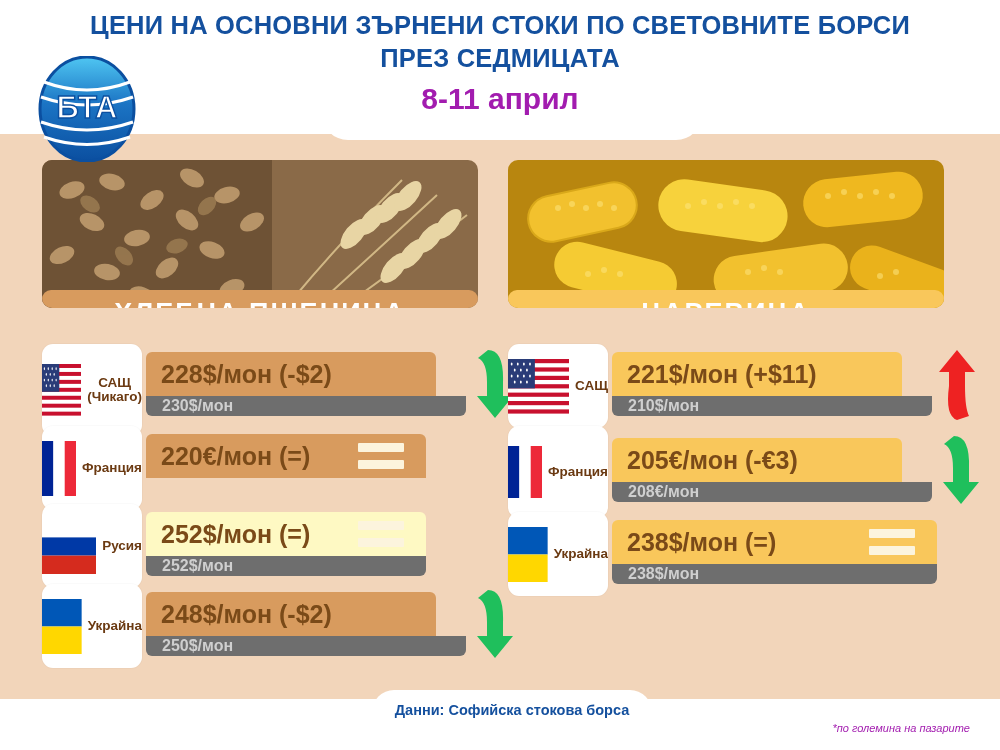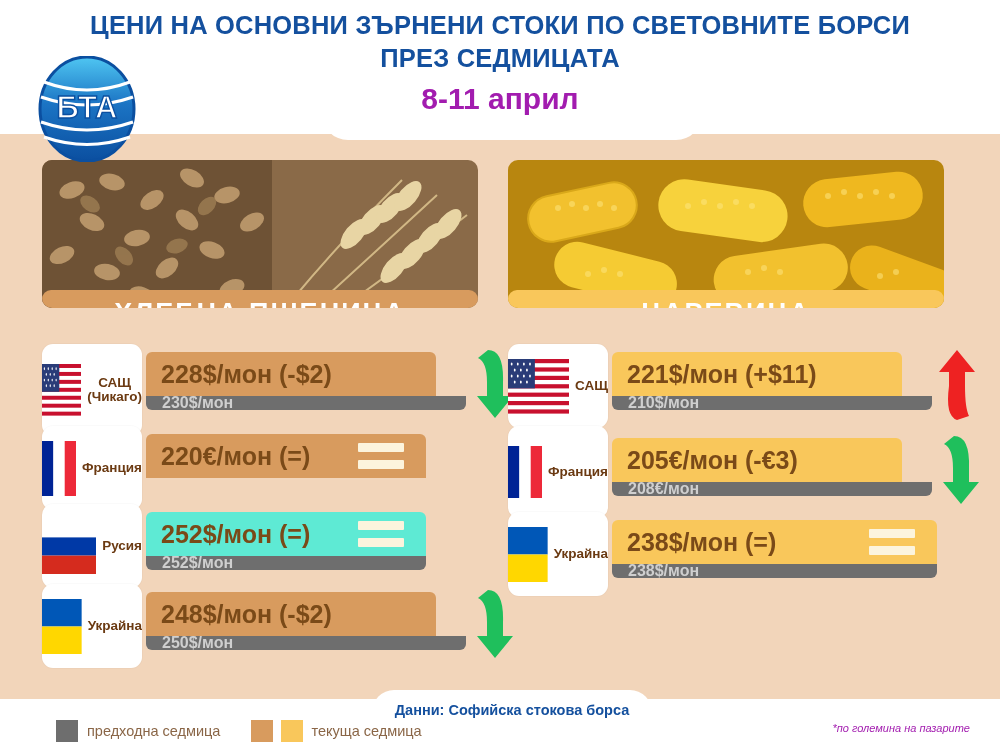--- a/index.html
+++ b/index.html
@@ -74,21 +74,21 @@
   .row { position: relative; height: 78px; }
   .bars { position: absolute; left: 104px; top: 8px; }
   .bar-top {
     height: 44px; border-top-left-radius: 6px; border-top-right-radius: 6px;
     display: flex; align-items: center; position: relative;
   }
   .bar-top .price {
     color: #7A4A18; font-weight: 700; font-size: 25px; padding-left: 15px; white-space: nowrap;
   }
   .bar-bot {
-    height: 14px; background: #6E6E6E;
+    height: 20px; background: #6E6E6E;
     border-bottom-left-radius: 6px; border-bottom-right-radius: 6px;
     display: flex; align-items: center;
   }
   .bar-bot .oldprice {
     color: #CFCFCF; font-weight: 700; font-size: 16px; padding-left: 16px; white-space: nowrap;
   }
 
   
   .eqmark { position: absolute; right: 22px; top: 9px; width: 46px; }
   .eqmark i { display: block; height: 9px; background: #FCF4DD; border-radius: 1px; }
@@ -356,21 +356,21 @@
             <rect width="100" height="18.4" fill="#ffffff"></rect>
             <rect y="18.4" width="100" height="18.2" fill="#0039A6"></rect>
             <rect y="36.6" width="100" height="18.4" fill="#D52B1E"></rect>
           </svg>
         </div>
         <div class="cname">
           <span>Русия</span>
         </div>
       </div>
       <div class="bars" style="top:12px;">
-        <div class="bar-top" style="width:280px; background:#5eead4;">
+        <div class="bar-top" style="width:280px; background:#fef9c3;">
           <span class="price">252$/мон (=)</span>
           <span class="eqmark">
               <i></i>
               <i></i>
             </span>
         </div>
         <div class="bar-bot" style="width:280px;">
           <span class="oldprice">252$/мон</span>
         </div>
       </div>
@@ -511,25 +511,16 @@
         </div>
       </div>
     </div>
   </div>
 
   <div class="footer-white-bottom"></div>
   <div class="footer-card">
     <span class="footnote-src">Данни: Софийска стокова борса</span>
   </div>
 
-  <div class="legend">
-    <span class="sw" style="background:#6E6E6E;"></span>
-    <span class="lb">предходна седмица</span>
-    <span class="grp">
-      <span class="sw" style="background:#D89B5E;"></span>
-      <span class="sw" style="background:#F9C75B;"></span>
-      <span class="lb">текуща седмица</span>
-    </span>
-  </div>
 
   <div class="note-right">*по големина на пазарите</div>
 
 </div>
 
 </body></html>

